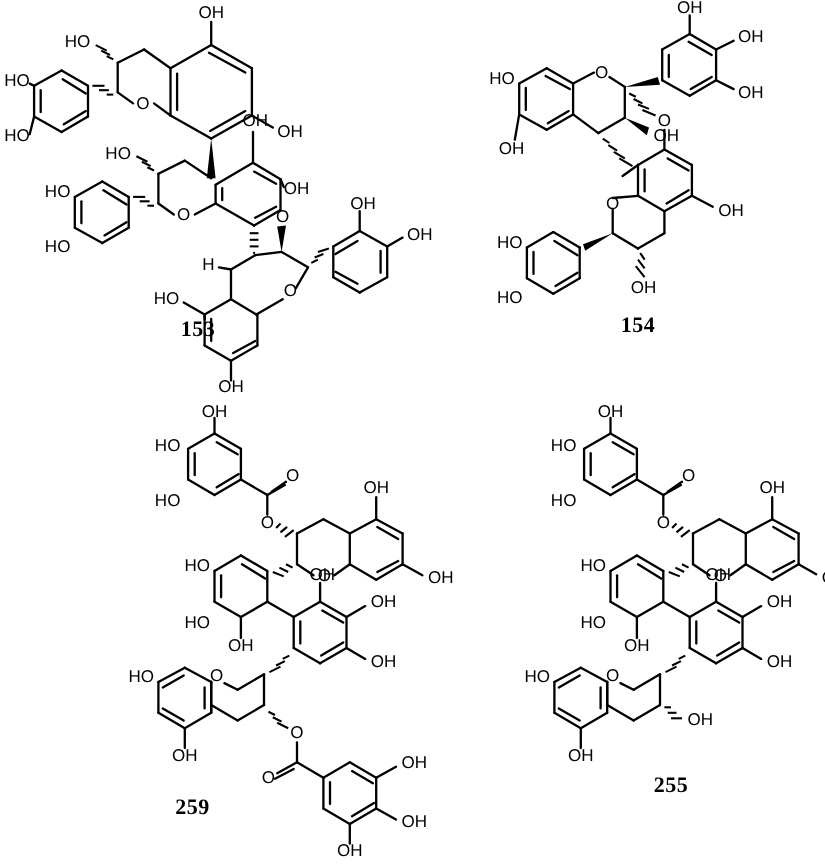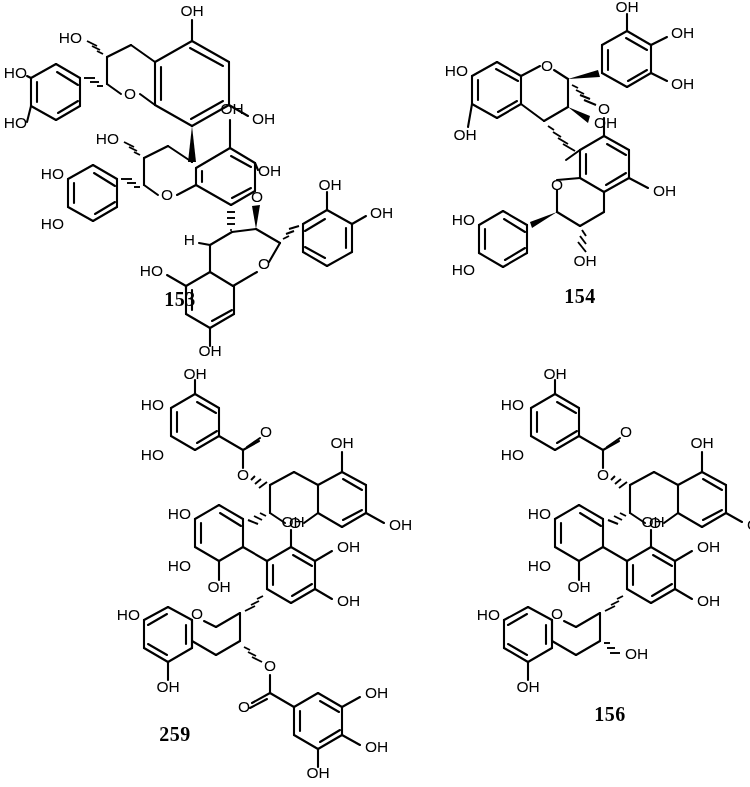--- a/index.html
+++ b/index.html
@@ -565,15 +565,15 @@
 
         <g class="hash">
           <line x1="144" y1="263" x2="150" y2="263"></line>
           <line x1="147" y1="268" x2="155" y2="268"></line>
           <line x1="150" y1="273" x2="160" y2="273"></line>
         </g>
         <text class="atom" x="165" y="275" text-anchor="start">OH</text>
       </g>
     </svg>
   </div>
-  <div class="cap" style="left:590px;top:703px;width:40px;">156</div>
+  <div class="cap" style="left:590px;top:703px;width:40px;">255</div>
 
 </div>
 
 </body></html>

